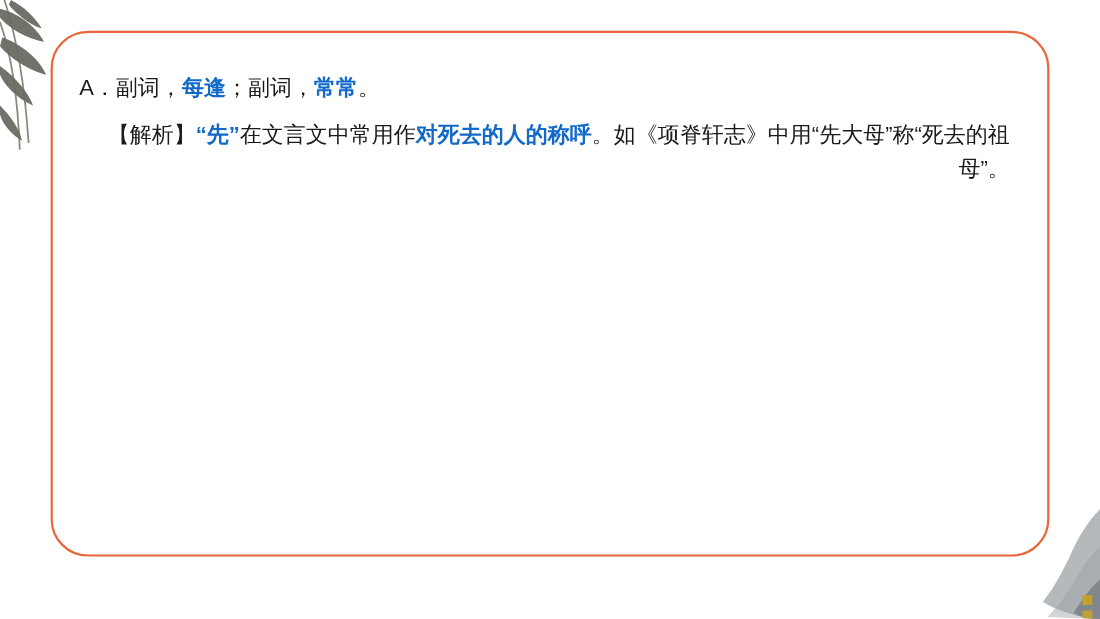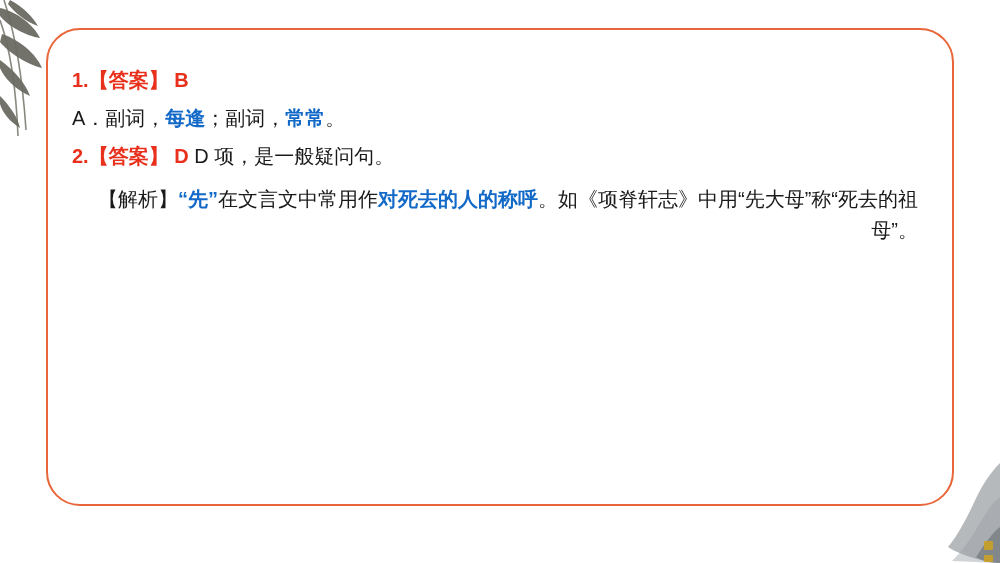--- a/index.html
+++ b/index.html
@@ -121,20 +121,18 @@
     </g>
     <g fill="#c9a227" opacity="0.9">
       <rect x="134" y="118" width="9" height="9" rx="1"></rect>
       <rect x="134" y="132" width="9" height="7" rx="1"></rect>
     </g>
   </svg>
 
   <div class="content-card" style="border-color: rgb(232, 102, 58);">
     <div class="card-inner">
 
-      <div class="line" id="line-0"><span class="num-red">1.</span><span class="ans-label">【答案】</span><span class="ans-letter"> B</span></div>
       <div class="line" id="line-1"><span class="plain">A．副词，</span><span class="blue-bold">每逢</span><span class="plain">；副词，</span><span class="blue-bold">常常</span><span class="plain">。</span></div>
-      <div class="line" id="line-5"><span class="num-red">2.</span><span class="ans-label">【答案】</span><span class="ans-letter"> D</span><span class="plain">   D 项，是一般疑问句。</span></div>
       <div class="line para" id="analysis"><span class="plain">【解析】</span><span class="blue-bold">“先”</span><span class="plain">在文言文中常用作</span><span class="blue-bold">对死去的人的称呼</span><span class="plain">。如《项脊轩志》中用“先大母”称“死去的祖母”。</span></div>
 
     </div>
   </div>
 </div>
 
 </body></html>

